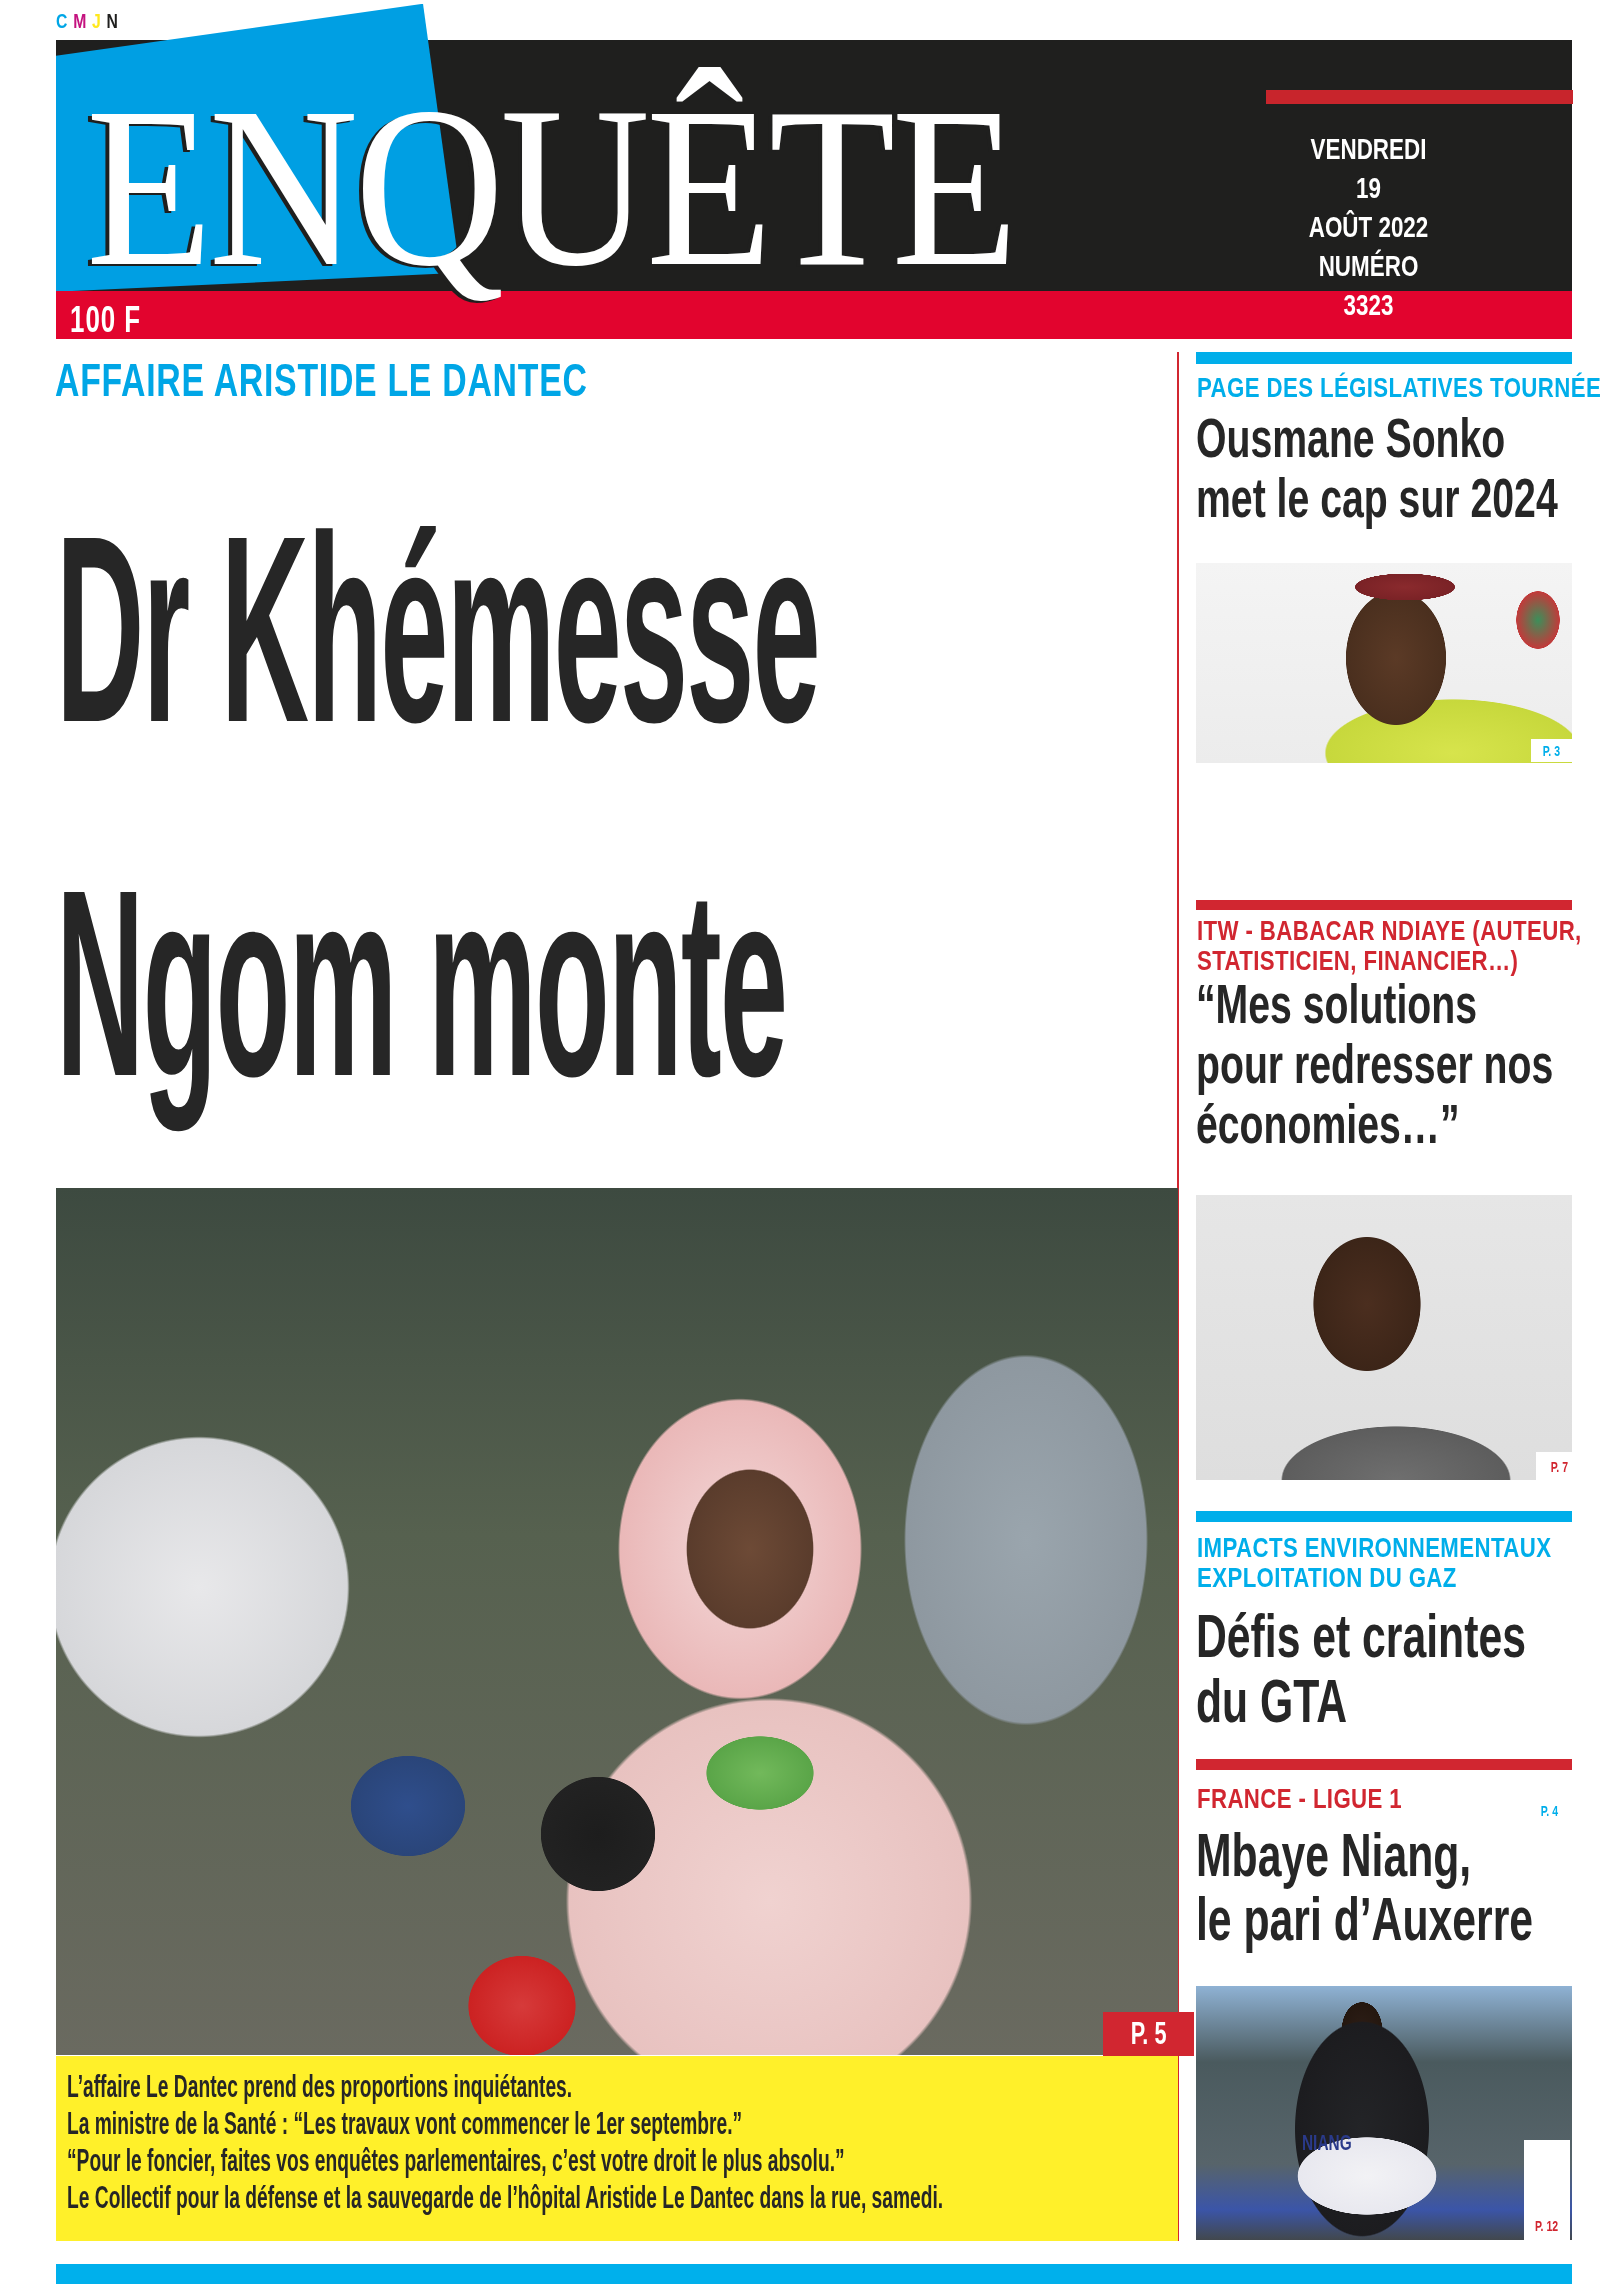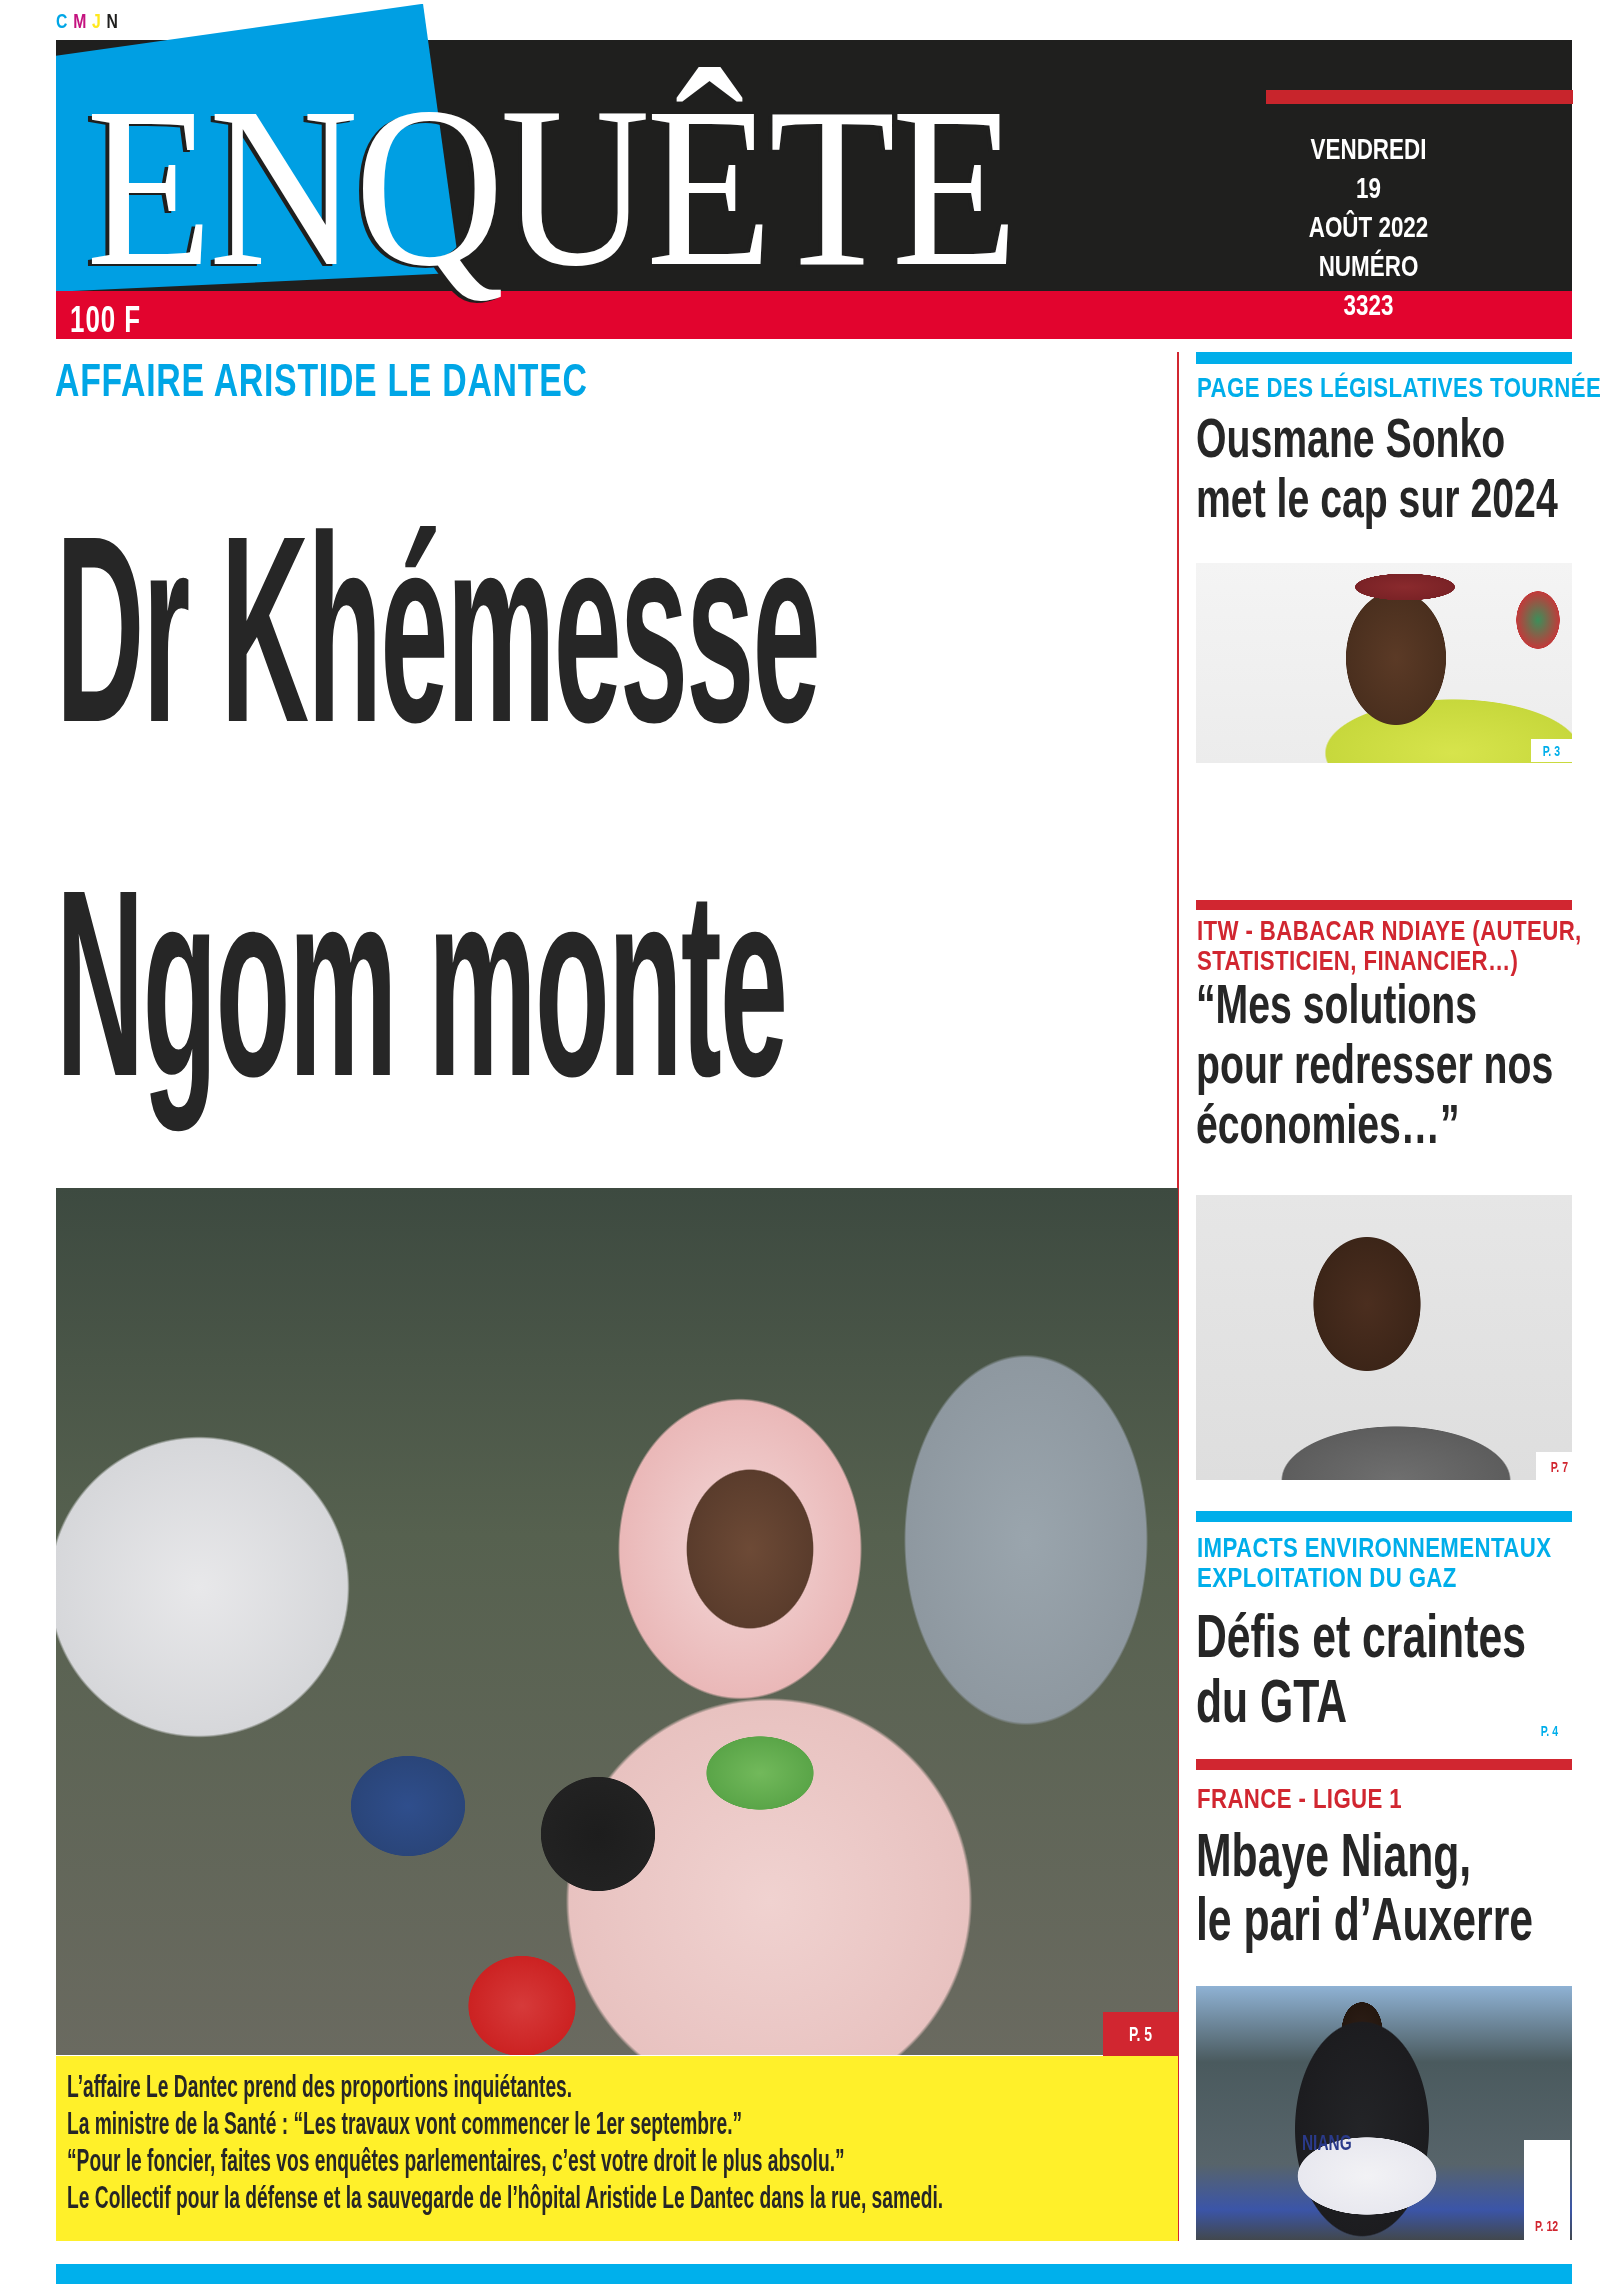--- a/index.html
+++ b/index.html
@@ -25,21 +25,21 @@
       radial-gradient(ellipse 114px 143px at 694px 361px,#6d4a36 0,#5a3c2c 55%,transparent 56%),
       radial-gradient(ellipse 200px 247px at 684px 361px,#f3d8d8 0,#eab8b8 60%,transparent 61%),
       radial-gradient(ellipse 76px 52px at 704px 585px,#72b95b 0,#5aa548 70%,transparent 71%),
       radial-gradient(ellipse 81px 71px at 352px 618px,#2f4e8c 0,#2a4579 70%,transparent 71%),
       radial-gradient(ellipse 81px 81px at 542px 646px,#1d1d1d 0,#222 70%,transparent 71%),
       radial-gradient(ellipse 76px 71px at 466px 818px,#d63a3a 0,#c22 70%,transparent 71%),
       radial-gradient(ellipse 247px 247px at 143px 399px,#e8e8ea 0,#d6d7da 60%,transparent 61%),
       radial-gradient(ellipse 200px 304px at 970px 352px,#9aa5ad 0,#8e98a0 60%,transparent 61%),
       radial-gradient(ellipse 333px 333px at 713px 713px,#f0d2d0 0,#e8c2c0 60%,transparent 61%),
       linear-gradient(180deg,#3d4a40 0,#56614f 40%,#6a6a60 100%);}
-  .p5{left:1103px;top:2012px;width:75px;height:44px;background:#d12630;color:#fff;font-weight:bold;font-size:20px;display:flex;align-items:center;justify-content:center;}
+  .p5{left:1103px;top:2012px;width:91px;height:44px;background:#d12630;color:#fff;font-weight:bold;font-size:31px;display:flex;align-items:center;justify-content:center;}
   .p5 span{transform:scaleX(0.7);display:inline-block;}
   .caption{left:56px;top:2056px;width:1122px;height:185px;background:#fff02a;}
   .caption-lines{left:67px;top:2068px;font-weight:bold;font-size:31px;line-height:37px;color:#262626;transform:scaleX(0.62);transform-origin:left top;white-space:nowrap;}
   .bottom-band{left:56px;top:2264px;width:1516px;height:20px;background:#00b0ec;}
   
   .sbar{left:1196px;width:376px;height:12.4px;}
   .sb-blue{background:#00aeea;}
   .sb-red{background:#d12630;}
   .sb-kicker{left:1197px;font-weight:bold;font-size:28.5px;line-height:30px;transform:scaleX(0.78);transform-origin:left top;white-space:nowrap;letter-spacing:0.5px;}
   .k-blue{color:#00aeea;}
@@ -134,21 +134,21 @@
 
 <div class="abs sbar sb-blue" style="top:1511px;height:10.5px"></div>
 <div class="abs sb-kicker k-blue cond" style="top:1532px">
   <div>IMPACTS ENVIRONNEMENTAUX</div>
   <div>EXPLOITATION DU GAZ</div>
 </div>
 <div class="abs sb-head cond" style="top:1604px;font-size:61px;line-height:65px">
   <div>Défis et craintes</div>
   <div>du GTA</div>
 </div>
-<div class="abs pg k-blue" style="left:1533px;top:1720px;width:33px;height:21px">
+<div class="abs pg k-blue" style="left:1533px;top:1800px;width:33px;height:21px">
     <span>P. 4</span>
   </div>
 
 <div class="abs sbar sb-red" style="top:1759px;height:10.5px"></div>
 <div class="abs sb-kicker k-red cond" style="top:1783px">FRANCE - LIGUE 1</div>
 <div class="abs sb-head cond" style="top:1823px;font-size:61px;line-height:64px">
   <div>Mbaye Niang,</div>
   <div>le pari d’Auxerre</div>
 </div>
 <div class="abs sb-img img-niang" title="Mbaye Niang holding an Auxerre jersey"></div>

